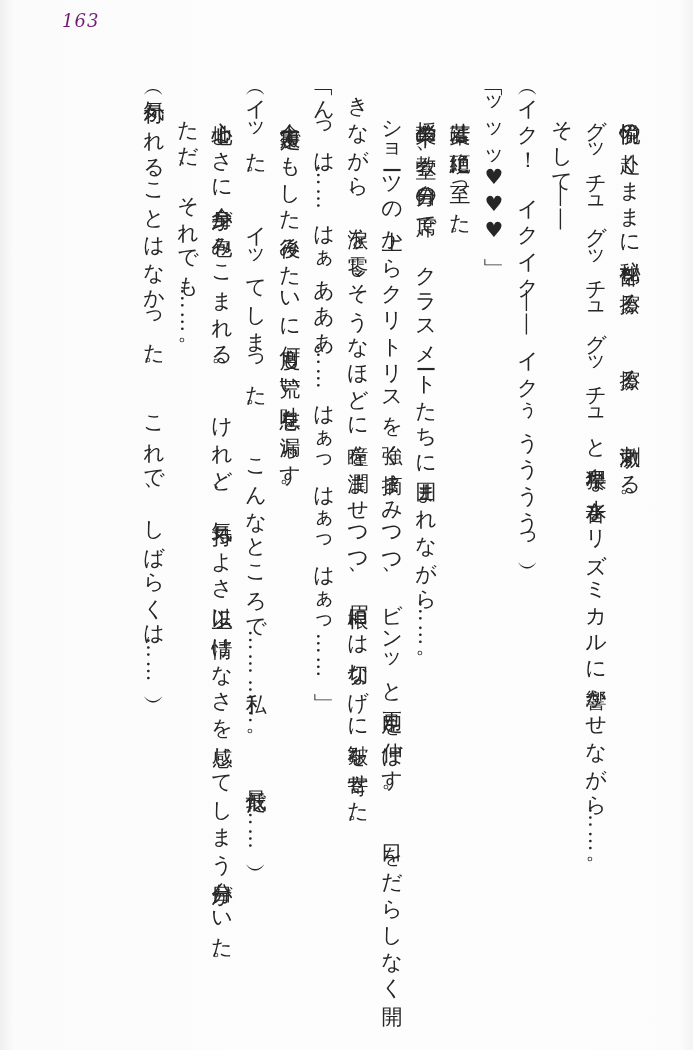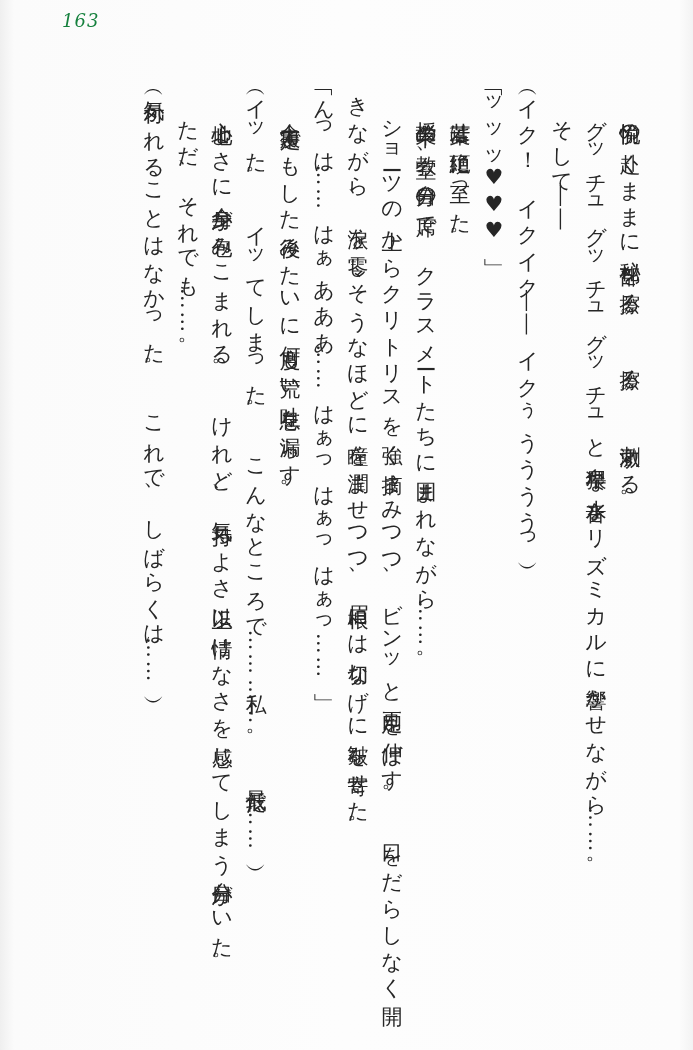--- a/index.html
+++ b/index.html
@@ -13,21 +13,21 @@
     overflow: hidden;
     background: linear-gradient(to right, #efefef 0%, #fbfbfb 2%, #fdfdfd 50%, #fcfcfc 98%, #f3f3f3 100%);
     font-family: "DejaVu Serif", "Liberation Serif", serif;
   }
   .page-number {
     position: absolute;
     top: 10px;
     left: 62px;
     font-size: 18px;
     font-style: italic;
-    color: #15803d;
+    color: #701a75;
     letter-spacing: 1px;
   }
   .text-area {
     position: absolute;
     top: 82px;
     right: 46px;
     width: 606px;
     height: 922px;
     writing-mode: vertical-rl;
     text-orientation: mixed;

